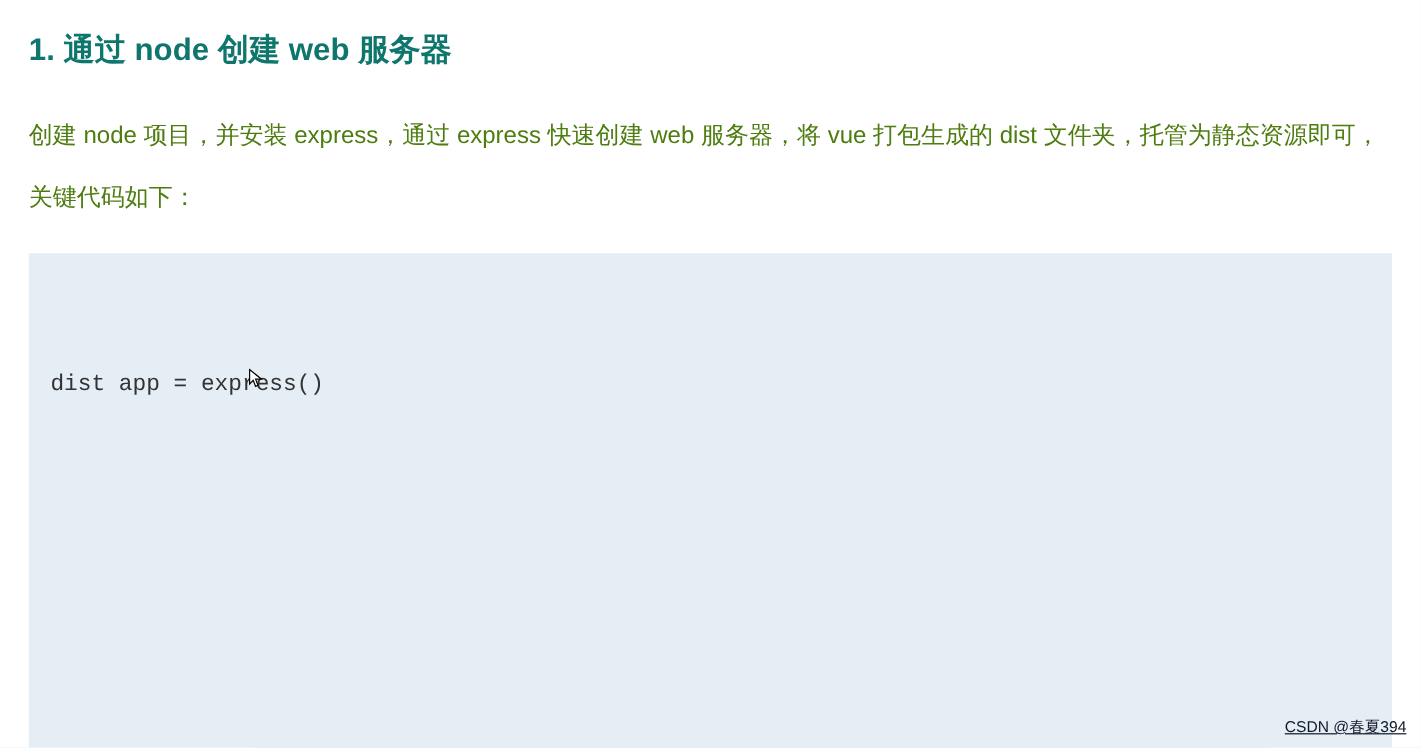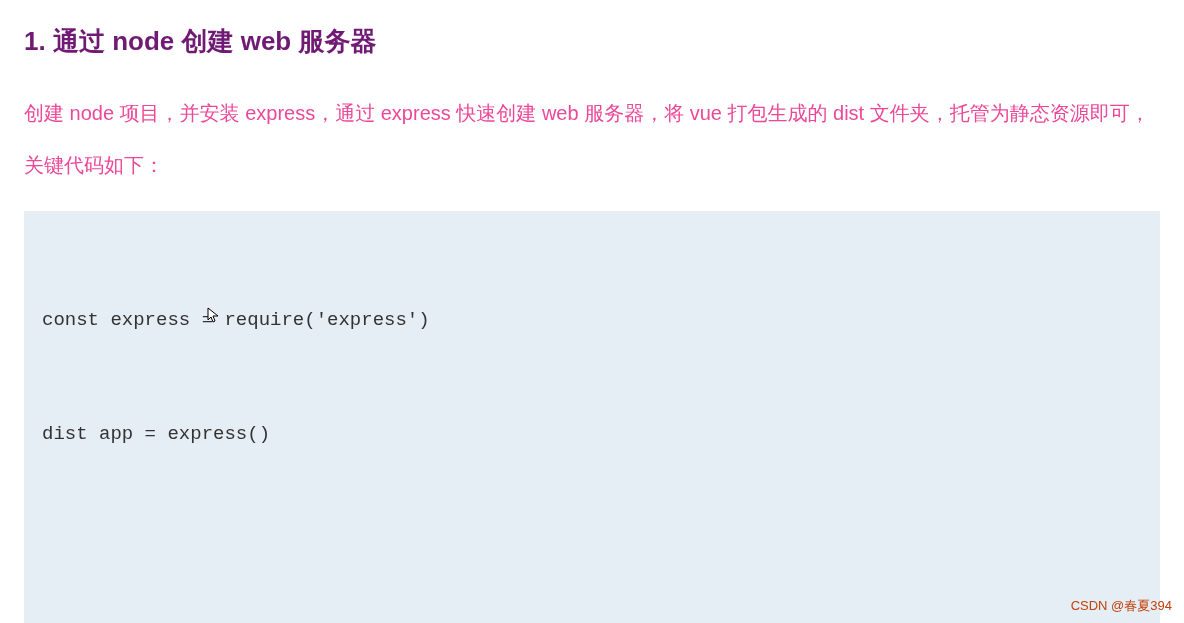--- a/index.html
+++ b/index.html
@@ -14,26 +14,26 @@
       height: 623px;
       overflow: hidden;
       position: relative;
     }
     .content {
       padding: 24px 24px 0 24px;
     }
     .heading {
       font-size: 26px;
       font-weight: 700;
-      color: #701a75;
+      color: #0f766e;
       margin-bottom: 28px;
     }
     .description {
       font-size: 20px;
-      color: #ec4899;
+      color: #4d7c0f;
       line-height: 2.6;
       margin-bottom: 20px;
     }
     .code-block {
       background: #e6eef5;
       padding: 14px 18px;
       font-family: "Courier New", Consolas, monospace;
       font-size: 19px;
       line-height: 2.0;
       color: #333;
@@ -49,32 +49,32 @@
       top: 307px;
       width: 14px;
       height: 18px;
       pointer-events: none;
     }
     .watermark {
       position: absolute;
       bottom: 8px;
       right: 12px;
       font-size: 13px;
-      color: #c2410c;
+      color: #0f172a;
       font-family: Arial, sans-serif;
+      text-decoration: underline;
     }
   </style>
 </head>
 <body>
 
 <div class="content">
   <h2 class="heading">1. 通过 node 创建 web 服务器</h2>
   <p class="description">创建 node 项目，并安装 express，通过 express 快速创建 web 服务器，将 vue 打包生成的 dist 文件夹，托管为静态资源即可，关键代码如下：</p>
   <div class="code-block">
-    <span class="code-line">const express = require('express')</span>
     <span class="code-line">dist app = express()</span>
     
     
     
     
     
     
     
     
   </div>

